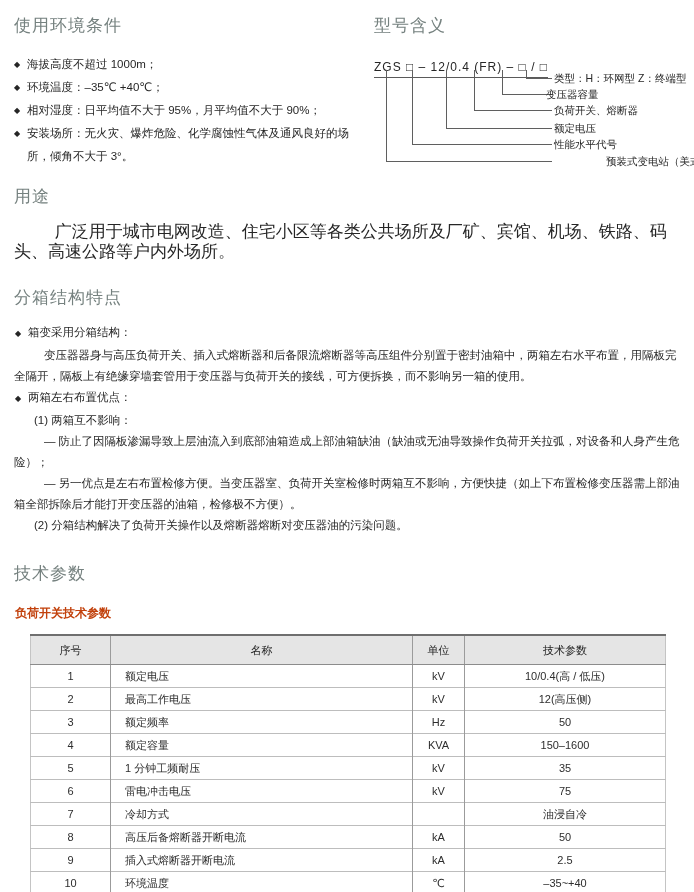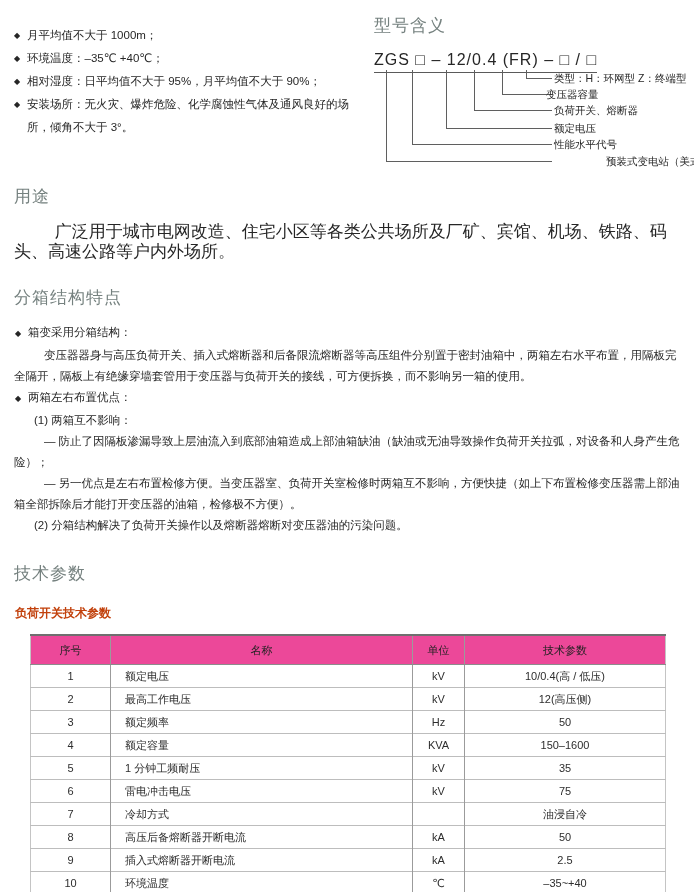--- a/index.html
+++ b/index.html
@@ -21,22 +21,22 @@
   .col-model{flex:1;padding-left:8px;}
 
   .bullet-list{list-style:none;margin:16px 0 0 0;padding:0;}
   .bullet-item{display:flex;font-size:11.5px;line-height:23px;color:#262626;}
   .bullet{flex:none;width:13px;font-size:8px;line-height:23px;color:#262626;}
   .bullet-text{flex:1;}
 
   
   .diagram{position:relative;height:128px;margin-top:14px;}
   .model-code{
-    position:absolute;left:0;top:0;
-    font-size:16px;letter-spacing:1px;color:#262626;
+    position:absolute;left:0;top:9px;
+    font-size:12px;letter-spacing:1px;color:#262626;
     border-bottom:1px solid #5a5a5a;padding-bottom:3px;white-space:nowrap;
   }
   .connector{position:absolute;border-left:1px solid #5f5f5f;border-bottom:1px solid #5f5f5f;}
   .diagram-label{
     position:absolute;font-size:10.5px;color:#262626;white-space:nowrap;line-height:14px;
   }
 
   
   .usage-text{
     font-size:17px;line-height:20px;margin:14px 0 0 0;text-indent:2.4em;color:#262626;
@@ -52,21 +52,21 @@
   
   .tech-subtitle{font-size:12px;font-weight:700;color:#c2410c;margin:20px 0 12px 1px;}
   table.params{
     border-collapse:collapse;table-layout:fixed;
     width:635px;margin-left:16px;
     border-top:2px solid #6f6f6f;border-bottom:1.5px solid #8a8a8a;
     border-left:1px solid #c4c4c4;border-right:1px solid #c4c4c4;
     font-size:11px;color:#2d2d2d;
   }
   table.params th{
-    background:#ec4899;font-weight:400;color:#222;
+    background:#e5e5e5;font-weight:400;color:#222;
     height:26px;border-bottom:1px solid #8c8c8c;
     border-left:1px solid #9b9b9b;text-align:center;
   }
   table.params th:first-child{border-left:none;}
   table.params td{
     height:22px;border-top:1px solid #bdbdbd;border-left:1px solid #9b9b9b;
     text-align:center;padding:0 4px;white-space:nowrap;overflow:hidden;
   }
   table.params td:first-child{border-left:none;}
   table.params tbody tr:first-child td{border-top:none;}
@@ -76,24 +76,25 @@
   .col-unit{width:52px;}
   .col-val{width:201px;}
 </style>
 </head>
 <body>
 
 <div class="page">
 
   <div class="top-row">
     <section class="col-env">
+      <h2 class="sec-title">使用环境条件</h2>
       <ul class="bullet-list" id="env-list">
           <li class="bullet-item">
             <span class="bullet">◆</span>
-            <span class="bullet-text">月平均值不大于 1000m；</span>
+            <span class="bullet-text">海拔高度不超过 1000m；</span>
           </li>
           <li class="bullet-item">
             <span class="bullet">◆</span>
             <span class="bullet-text">环境温度：–35℃ +40℃；</span>
           </li>
           <li class="bullet-item">
             <span class="bullet">◆</span>
             <span class="bullet-text">相对湿度：日平均值不大于 95%，月平均值不大于 90%；</span>
           </li>
           <li class="bullet-item">

